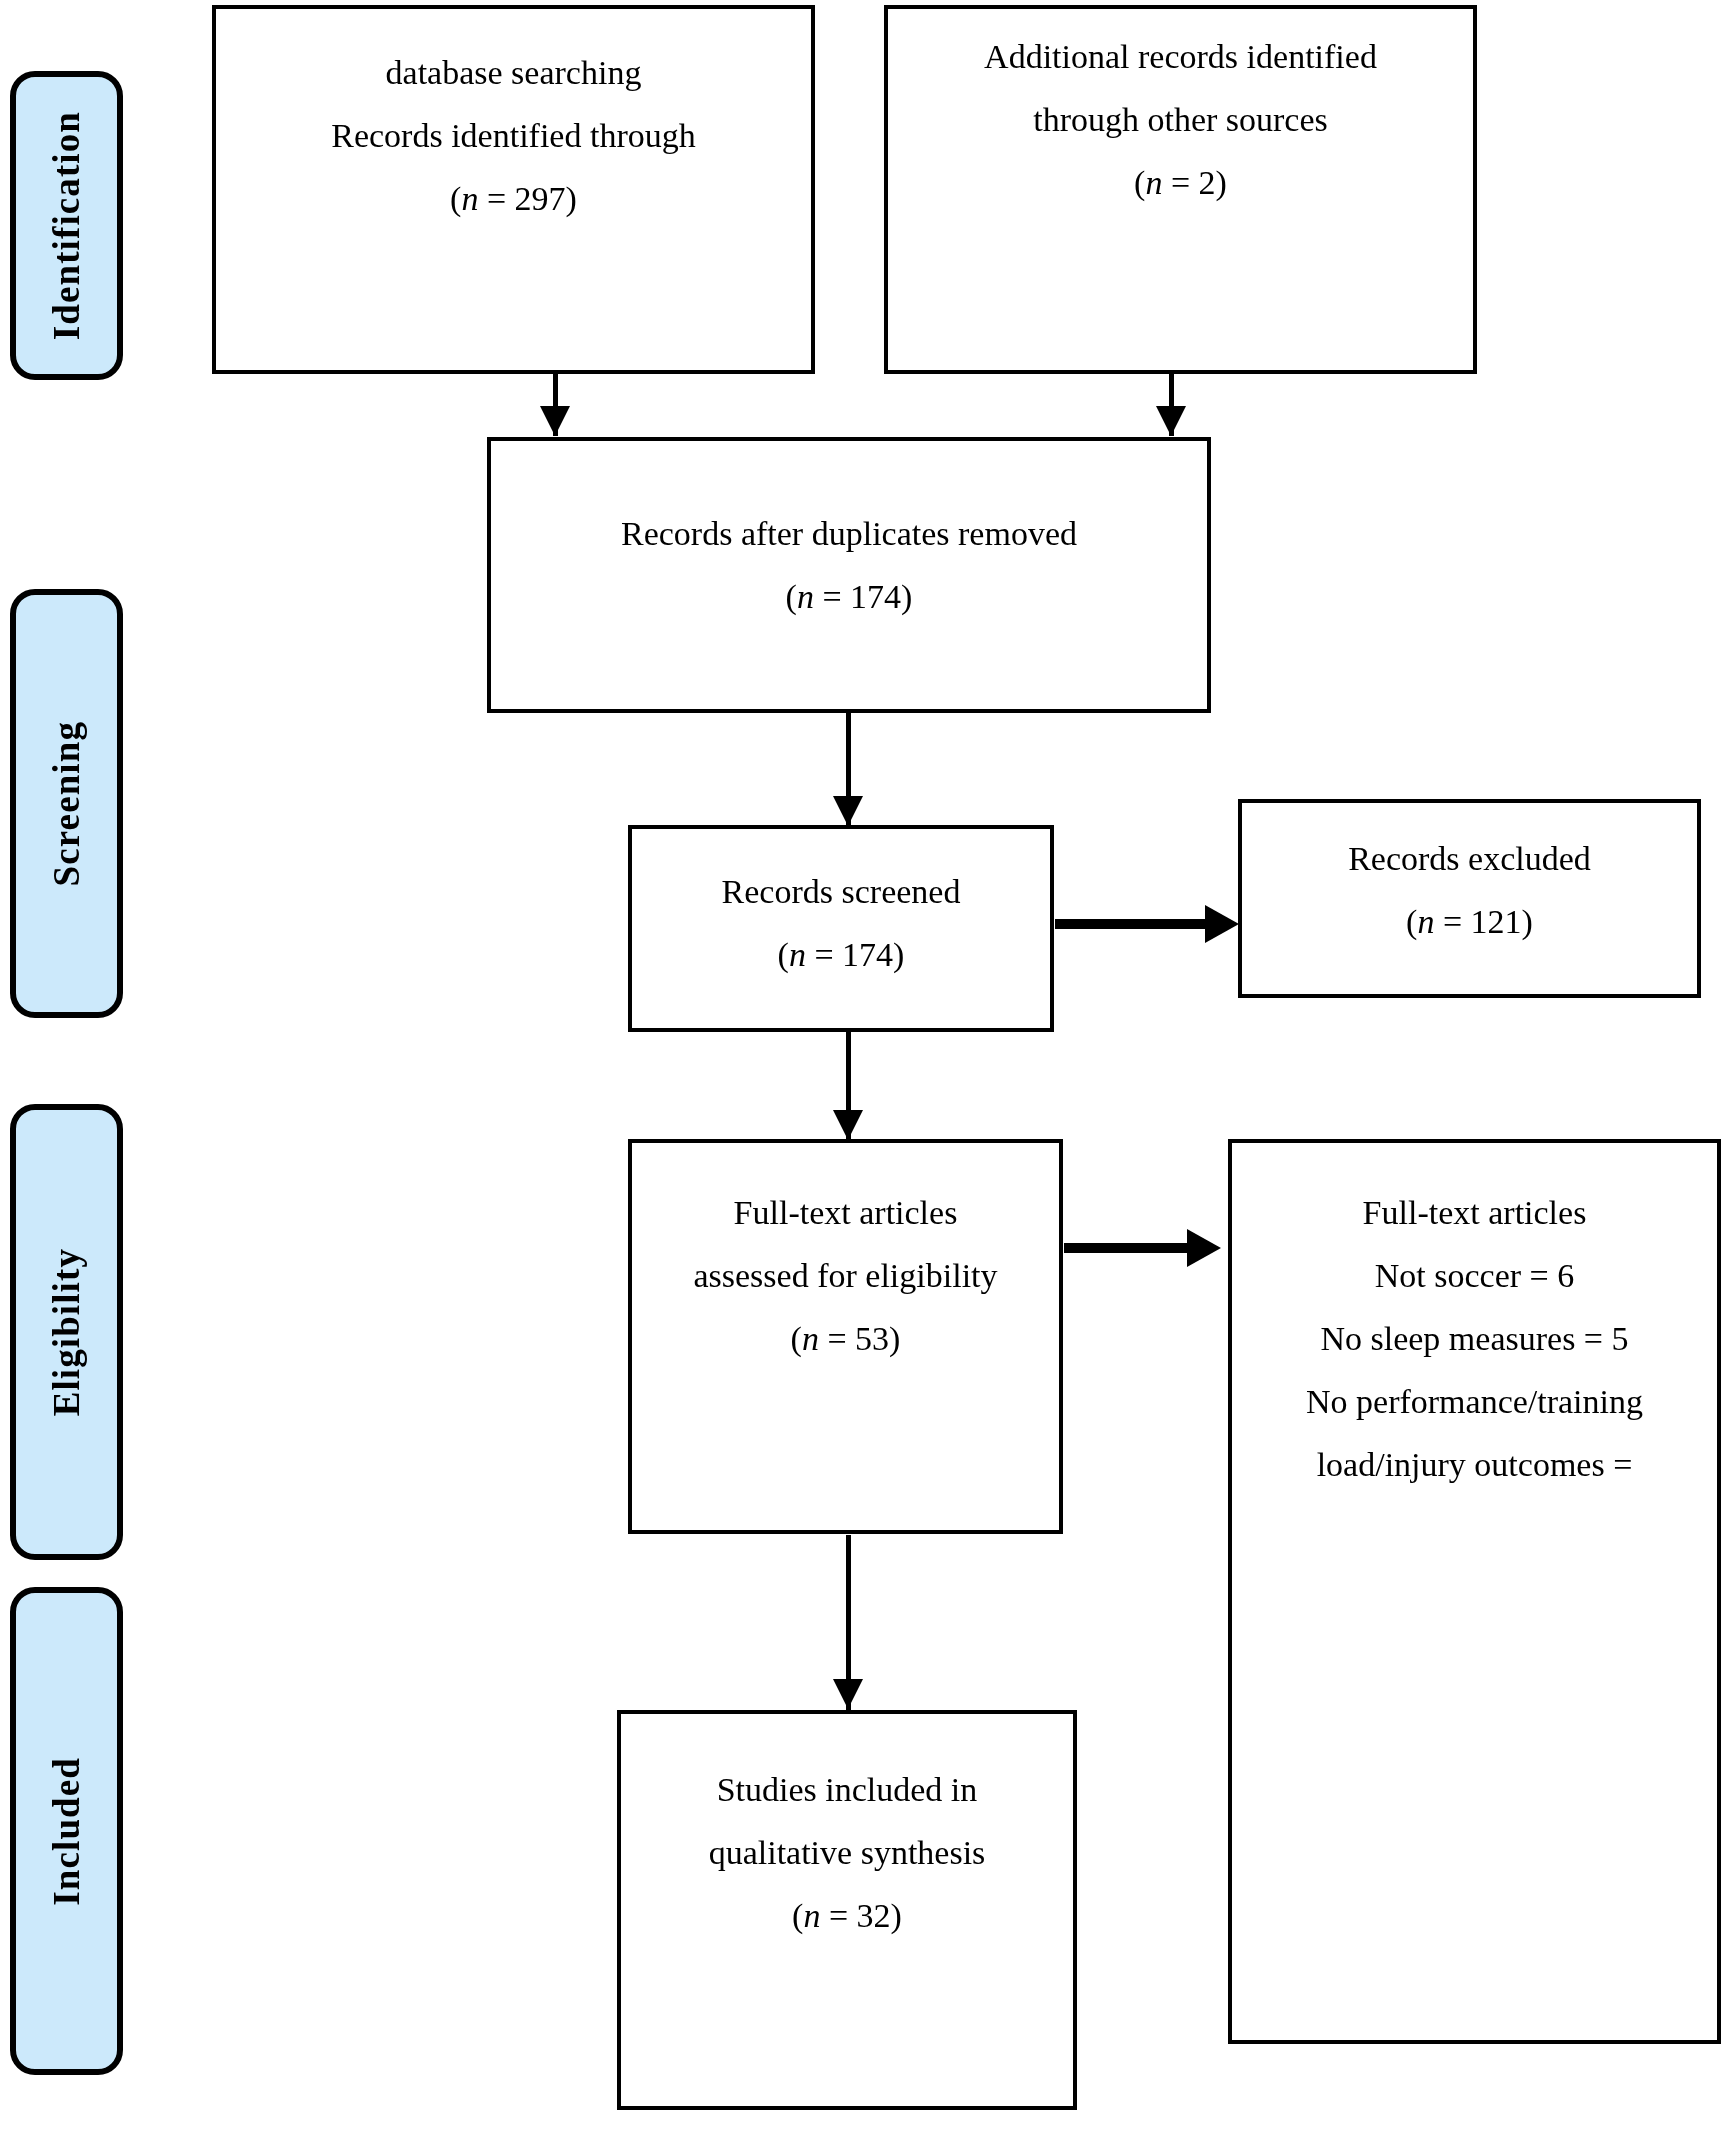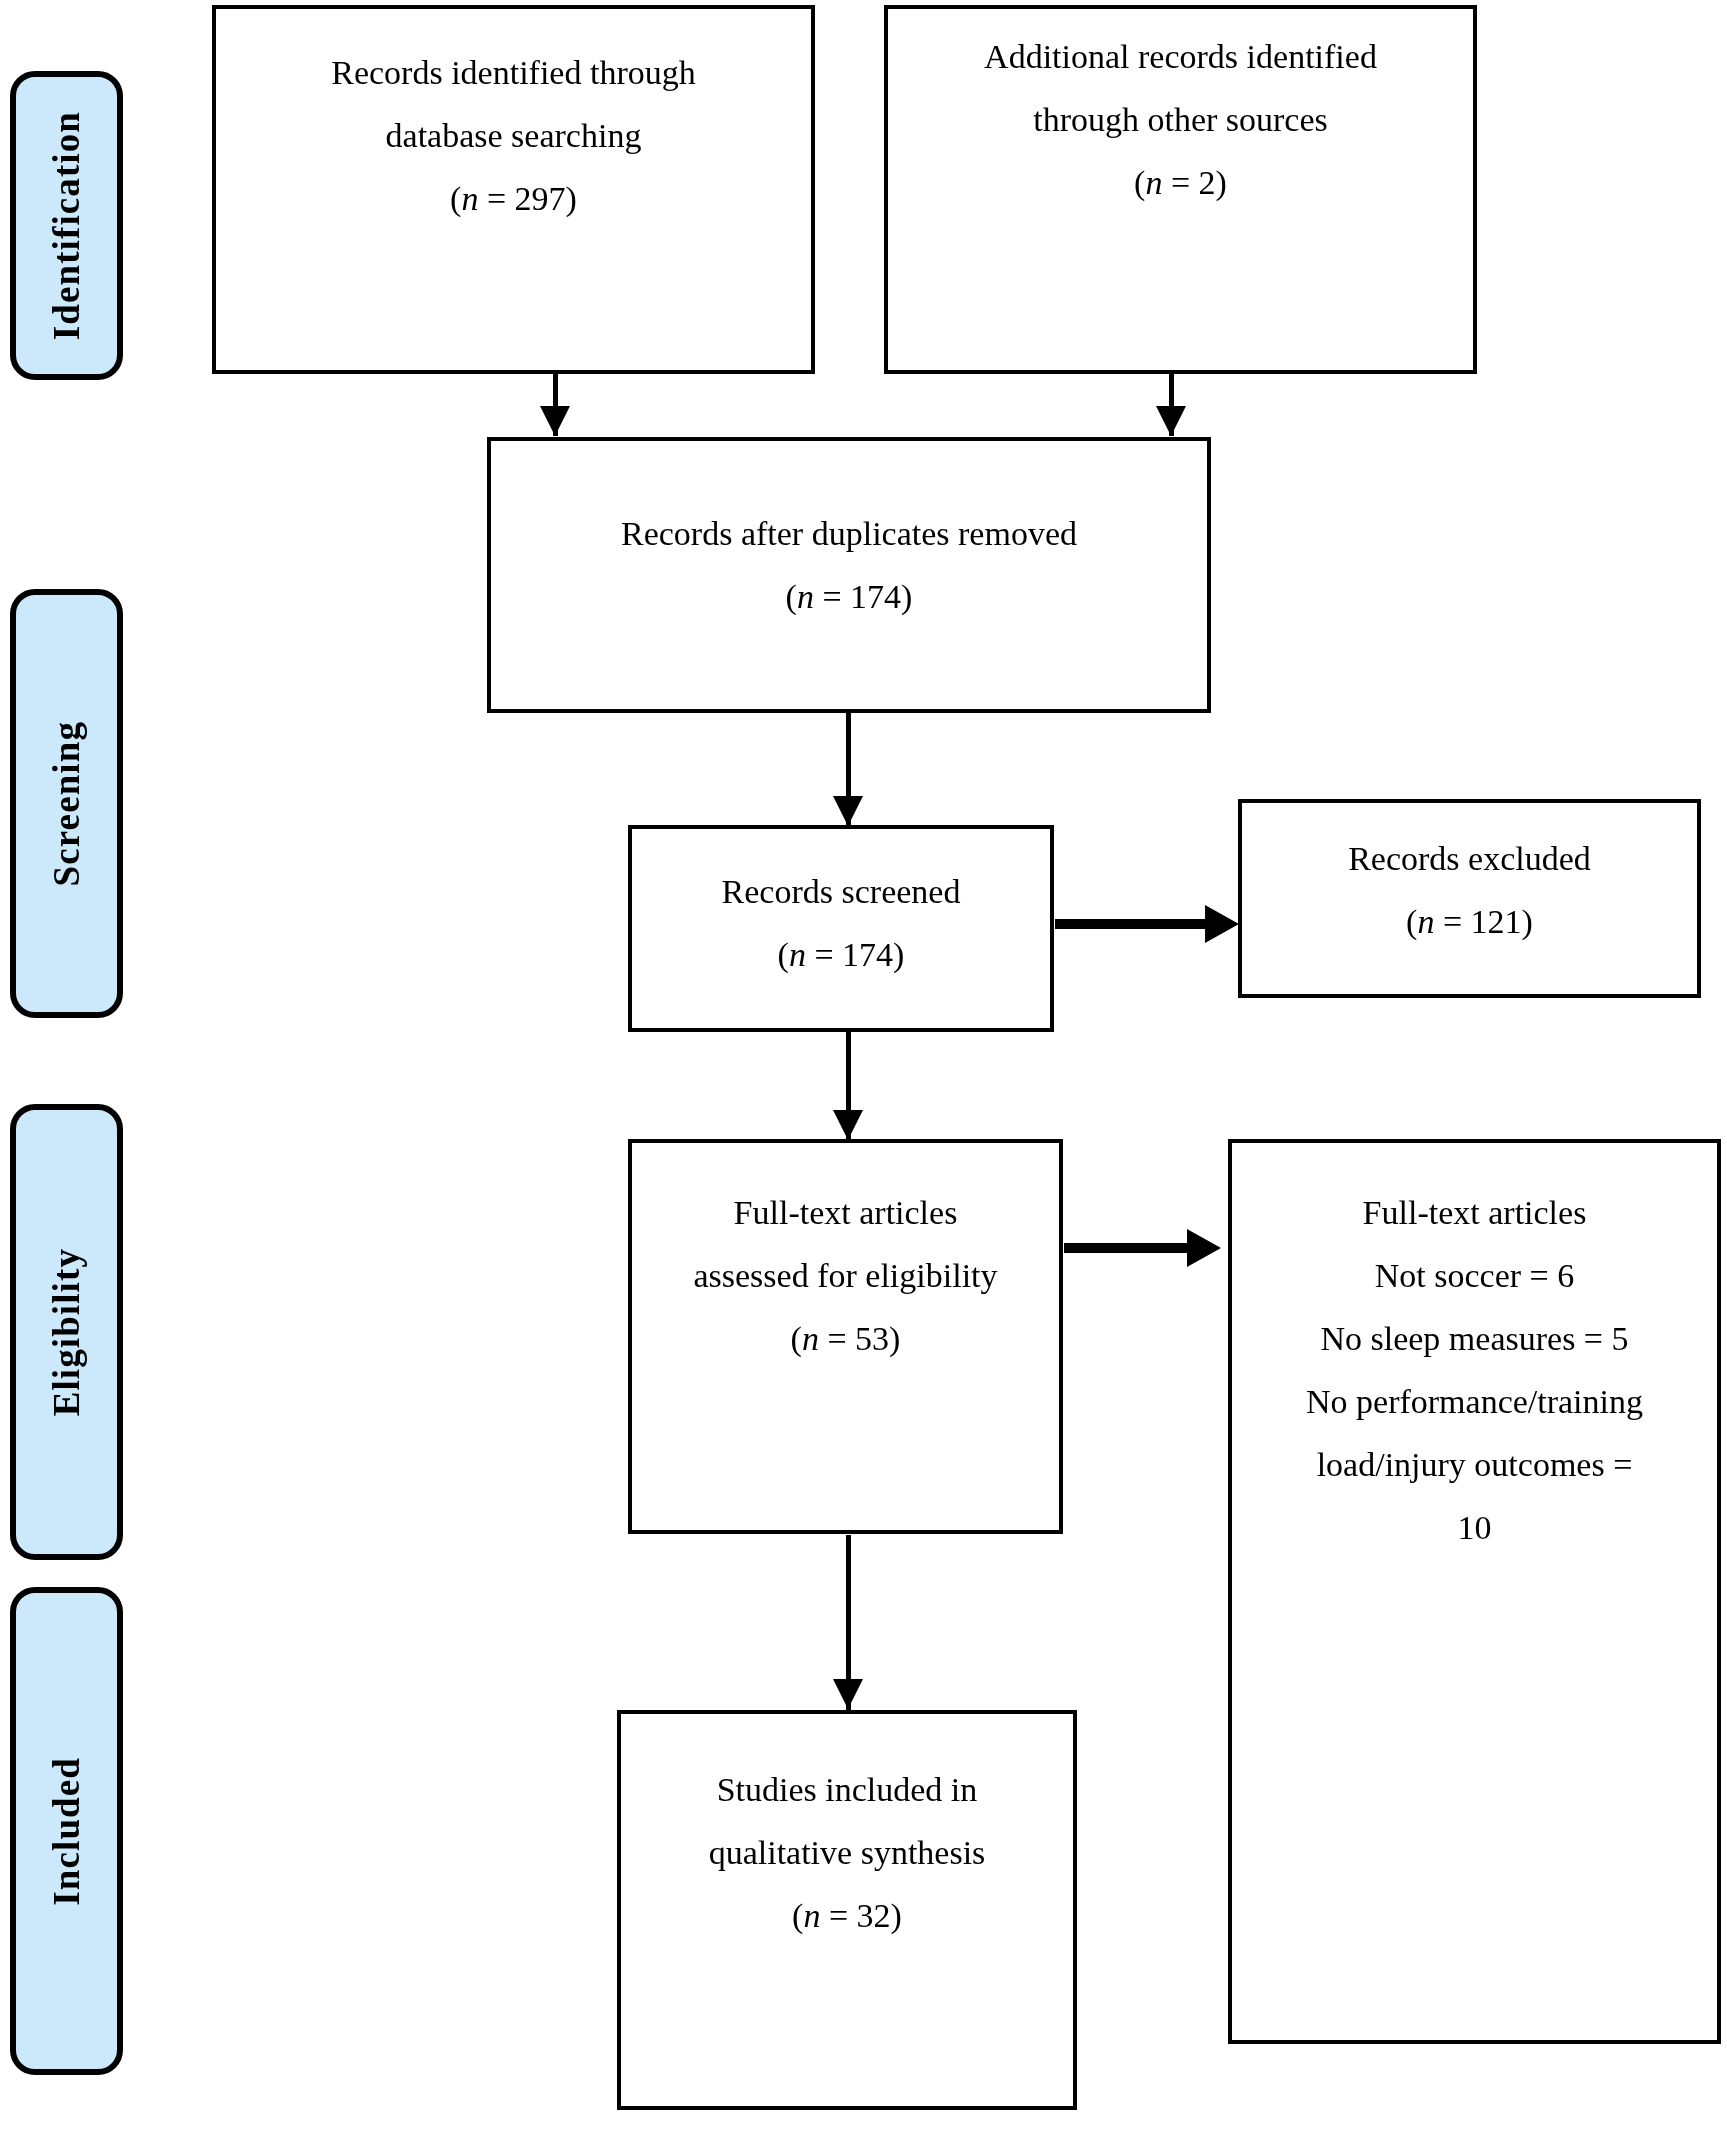--- a/index.html
+++ b/index.html
@@ -111,22 +111,22 @@
   <div class="stage" style="left:9.8px; top:1104px; width:113px; height:456px;">
     <span class="vtext">Eligibility</span>
   </div>
 
   <div class="stage" style="left:9.8px; top:1587px; width:113px; height:488px;">
     <span class="vtext">Included</span>
   </div>
 
   <div class="fbox" style="left:212px; top:5.4px; width:603px; height:369px; padding-top:47px;">
     <div class="lines">
+      <span class="ln">database searching</span>
       <span class="ln">Records identified through</span>
-      <span class="ln">database searching</span>
       <span class="ln">(<span class="it">n</span><span> = </span><span>297</span>)</span>
     </div>
   </div>
 
   <div class="fbox" style="left:884px; top:5.4px; width:593px; height:369px; padding-top:31px;">
     <div class="lines">
       <span class="ln">Additional records identified</span>
       <span class="ln">through other sources</span>
       <span class="ln">(<span class="it">n</span><span> = </span><span>2</span>)</span>
     </div>
@@ -176,21 +176,20 @@
     </div>
   </div>
 
   <div class="fbox" style="left:1228px; top:1139px; width:493px; height:905px; padding-top:53px;">
     <div class="lines">
       <span class="ln">Full-text articles</span>
       <span class="ln">Not soccer = 6</span>
       <span class="ln">No sleep measures = 5</span>
       <span class="ln">No performance/training</span>
       <span class="ln">load/injury outcomes =</span>
-      <span class="ln">10</span>
     </div>
   </div>
 
   <div class="harrowline" style="left:1064px; top:1243px; width:125px; height:10.3px;"></div>
   <div class="arrowright" style="left:1187px; top:1229px;"></div>
 
   <div class="vline" style="left:846px; top:1535px; width:4.9px; height:175px;"></div>
   <div class="arrowdown" style="left:833px; top:1679px;"></div>
 
   <div class="fbox" style="left:617px; top:1710px; width:460px; height:400px; padding-top:59px;">

